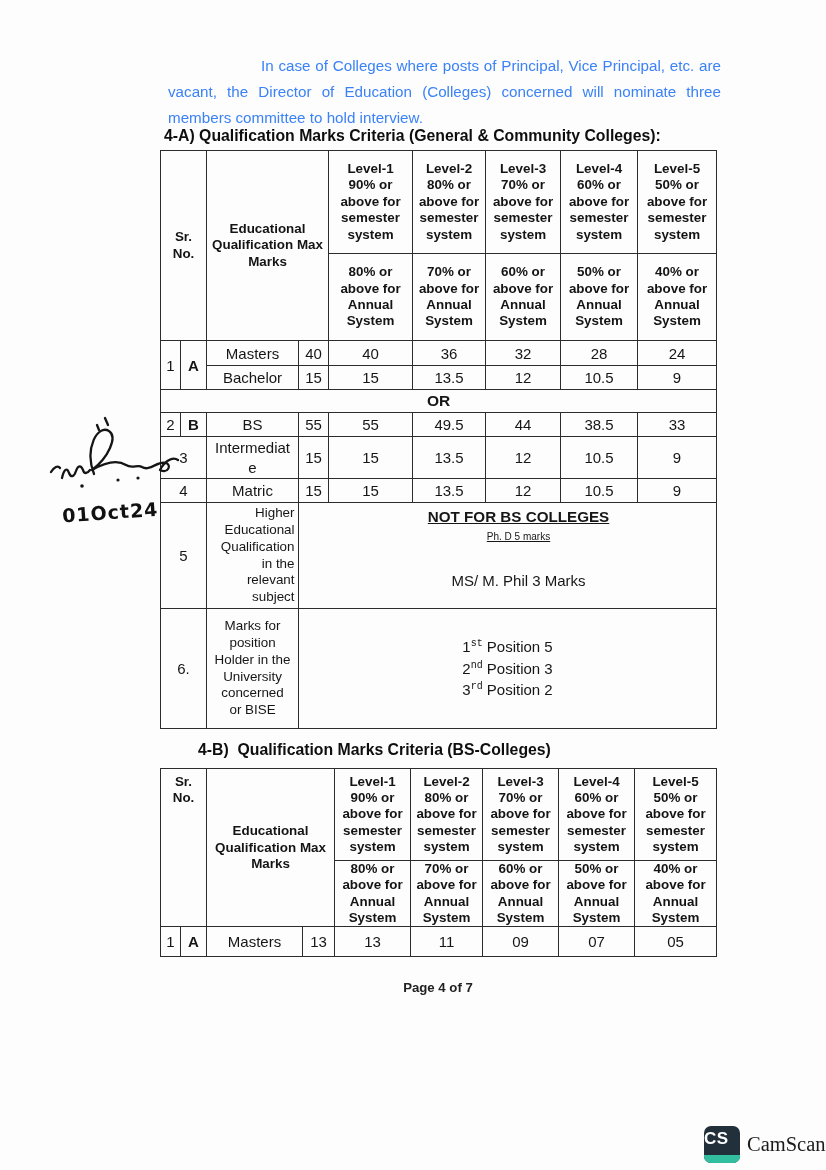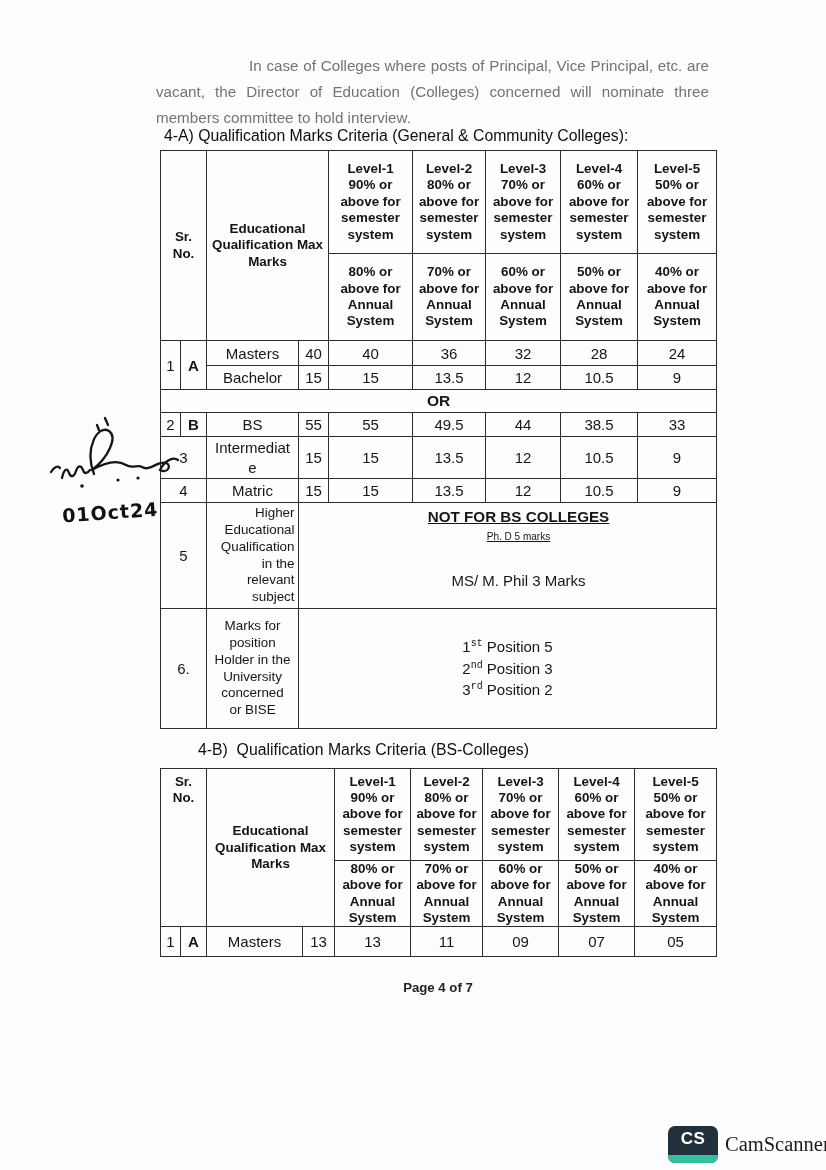--- a/index.html
+++ b/index.html
@@ -1,22 +1,22 @@
 <!DOCTYPE html>
 <html><head>
 <meta charset="utf-8">
 <style>
   html,body{margin:0;padding:0;background:#ffffff;}
   .page{position:relative;width:826px;height:1170px;background:#fdfdfd;
         font-family:"Liberation Sans","DejaVu Sans",sans-serif;color:#1d1d1d;overflow:hidden;}
 
-  .intro{position:absolute;left:156px;top:38px;width:553px;font-size:15.2px;line-height:26px;
-         text-align:justify;text-indent:93px;color:#737373;}
-
-  .heading{position:absolute;font-weight:normal;font-size:15.8px;color:#0e0e0e;white-space:nowrap;}
+  .intro{position:absolute;left:168px;top:38px;width:553px;font-size:15.2px;line-height:26px;
+         text-align:justify;text-indent:93px;color:#3b82f6;}
+
+  .heading{position:absolute;font-weight:bold;font-size:15.8px;color:#0e0e0e;white-space:nowrap;}
   .heading-a{left:164px;top:127px;}
   .heading-b{left:198px;top:741px;}
 
   table{border-collapse:collapse;table-layout:fixed;position:absolute;left:160px;}
   .table-a{top:150px;width:556px;}
   .table-b{top:768px;width:556px;}
   th,td{border:1.6px solid #2c2c2c;padding:0 2px;text-align:center;vertical-align:middle;overflow:hidden;}
   th{font-size:13.4px;line-height:1.22;font-weight:bold;color:#141414;}
   td{font-size:15px;color:#161616;}
 
@@ -42,22 +42,22 @@
 
   .footer{position:absolute;left:160px;top:980px;width:556px;text-align:center;
           font-size:13.2px;font-weight:600;color:#222;}
 
   .signature{position:absolute;left:48px;top:414px;width:140px;z-index:5;}
   .sig-svg path{fill:none;stroke:#151515;stroke-width:2.3;stroke-linecap:round;stroke-linejoin:round;}
   .sig-date{font-family:"DejaVu Sans",sans-serif;font-size:19px;font-weight:600;color:#111;
             transform:rotate(-4deg);letter-spacing:1px;margin-top:-14px;margin-left:14px;}
 
   .camscanner{position:absolute;left:668px;top:1126px;display:flex;align-items:center;}
-  .cs-icon{width:50px;height:37px;border-radius:7px;background:var(--cs-bg,#22303c);position:relative;
-           display:flex;justify-content:center;}
+  .cs-icon{width:36px;height:37px;border-radius:7px;background:var(--cs-bg,#22303c);position:relative;
+           display:flex;margin-left:36px;}
   .cs-initials{color:#ffffff;font-weight:bold;font-size:17px;font-family:"Liberation Sans",sans-serif;
                margin-top:3px;letter-spacing:0.5px;}
   .cs-strip{position:absolute;bottom:0;left:0;width:100%;height:8px;background:var(--cs-accent,#32bfa0);
             border-radius:0 0 7px 7px;}
   .cs-name{font-family:"Liberation Serif",serif;font-size:20.5px;color:#1b1b1b;margin-left:7px;}
 </style>
 </head>
 <body>
 
 <div class="page">

